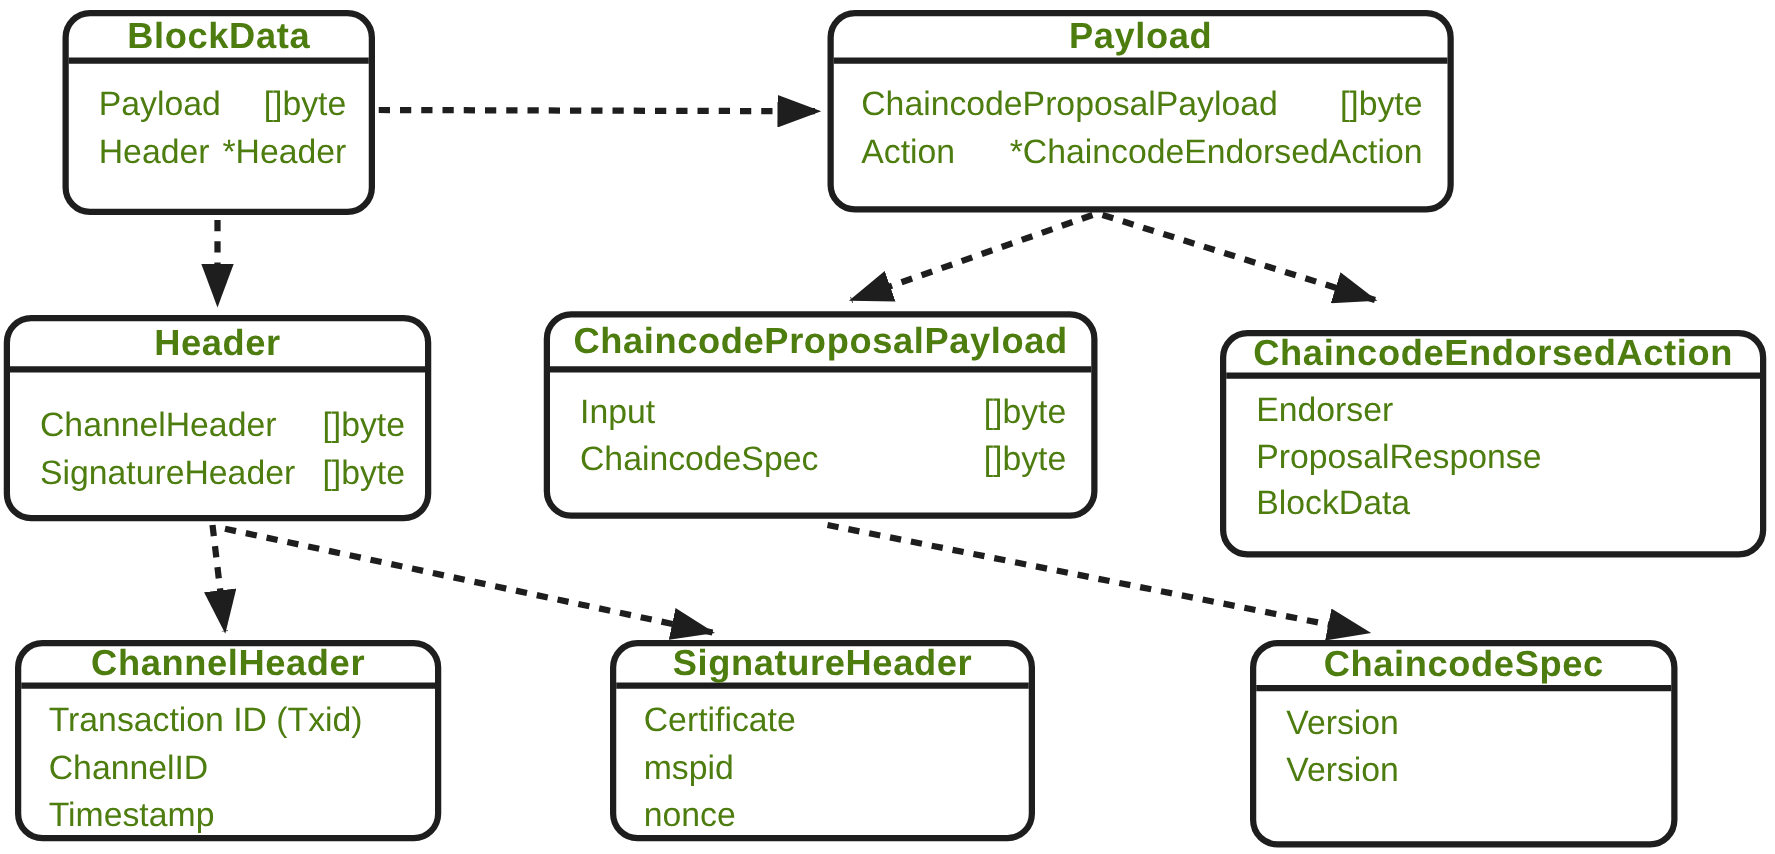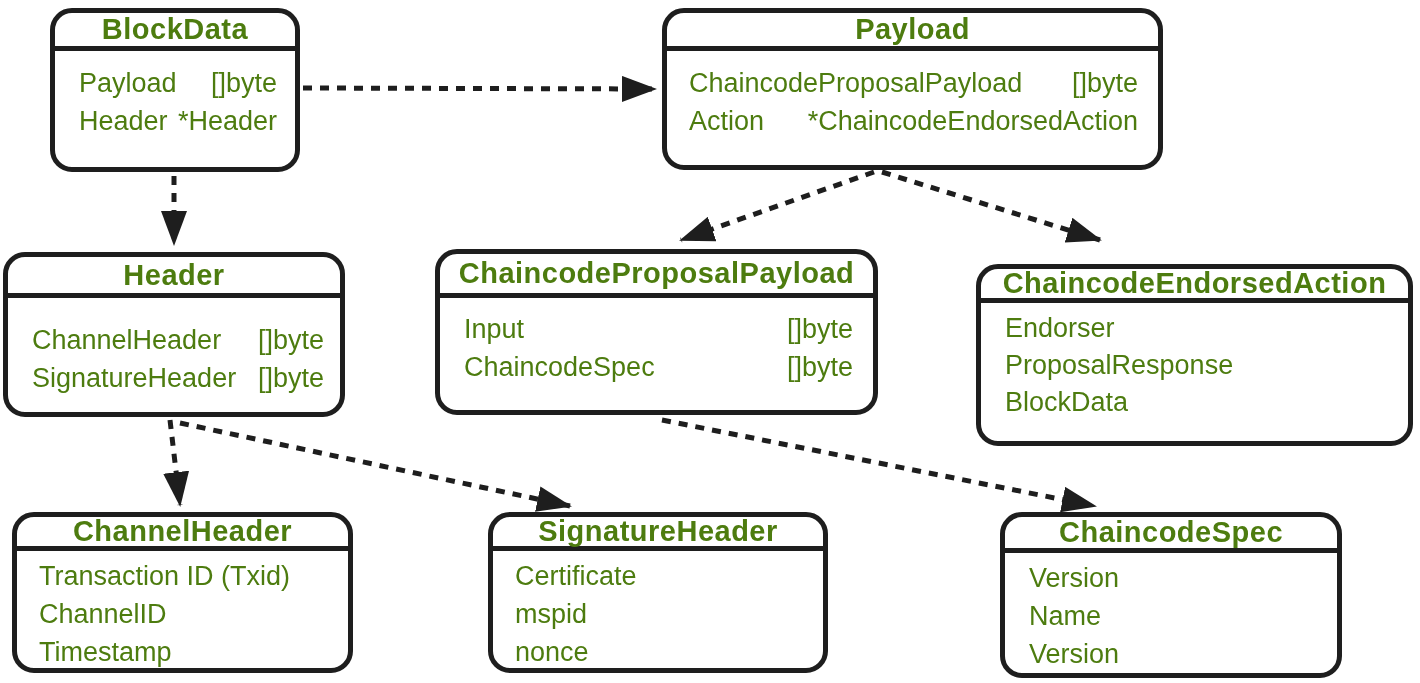--- a/index.html
+++ b/index.html
@@ -145,21 +145,18 @@
     </div>
   </div>
 
   <div class="uml-box" style="left:1000px;top:512px;width:342px;height:166px">
     <div class="uml-title" style="height:36px">ChaincodeSpec</div>
     <div class="uml-fields" style="padding:6px 14px 0 24px;line-height:38px">
       <div class="row">
         <span class="fname">Version</span>
       </div>
       <div class="row">
-        <span class="fname">Name</span>
-      </div>
-      <div class="row">
         <span class="fname">Version</span>
       </div>
     </div>
   </div>
 
 </div>
 
 </body></html>

